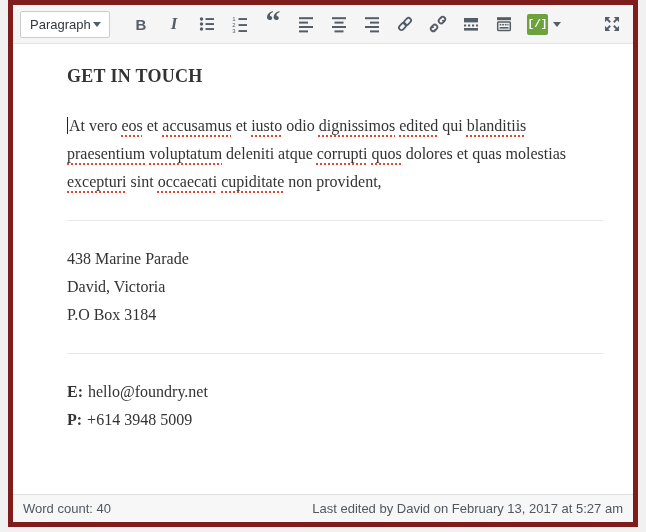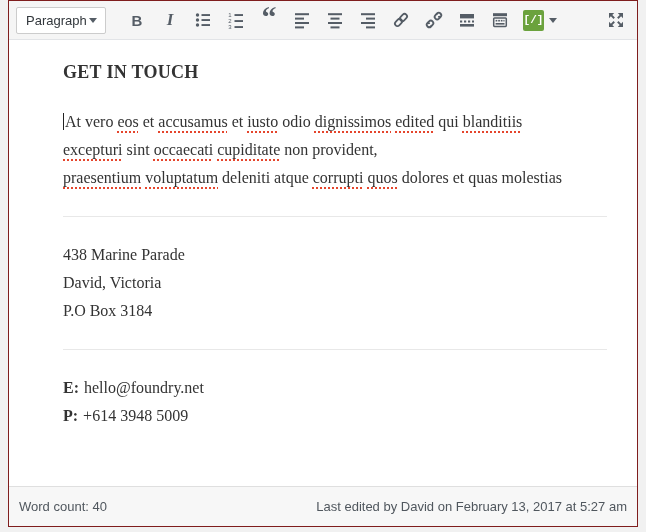--- a/index.html
+++ b/index.html
@@ -8,21 +8,21 @@
     background: #f1f1f1;
     font-family: "Liberation Sans", sans-serif;
     position: relative;
     overflow: hidden;
   }
   .editor-widget {
     position: absolute;
     left: 8px; top: 0;
     width: 630px; height: 527px;
     background: #fff;
-    border: 1px solid #7f1d1d;
+    border: 5px solid #7f1d1d;
     display: flex; flex-direction: column;
   }
   
   .toolbar {
     flex: 0 0 39px;
     background: #f5f5f5;
     border-bottom: 1px solid #e2e4e7;
     display: flex; align-items: center;
     padding: 0 7px; gap: 5px;
   }
@@ -97,21 +97,21 @@
   .addr-line { line-height: 28px; }
   .contact-line { line-height: 28px; }
   .contact-line b { font-weight: 700; }
   .contact-line span { margin-left: 5px; }
   
   .status-bar {
     flex: 0 0 28px;
     background: #f7f7f7;
     border-top: 1px solid #dfdfdf;
     display: flex; align-items: center; justify-content: space-between;
-    padding: 12px 10px;
+    padding: 0 10px;
     font-size: 13px; color: #50575e;
   }
 </style>
 </head>
 <body>
 
 <div class="editor-widget">
 
   <div class="toolbar">
 
@@ -242,22 +242,22 @@
         <path d="M17 17 h-5.2 L13.7 15.1 11.1 12.5 12.5 11.1 15.1 13.7 17 11.8 Z"></path>
       </svg>
     </div>
   </div>
 
   <div class="content">
     <div class="doc-heading">GET IN TOUCH</div>
 
     <div class="para">
         <div class="pline"><span class="text-caret"></span><span>At vero </span><span class="miss">eos</span><span> et </span><span class="miss">accusamus</span><span> et </span><span class="miss">iusto</span><span> odio </span><span class="miss">dignissimos</span><span> </span><span class="miss">edited</span><span> qui </span><span class="miss">blanditiis</span></div>
+        <div class="pline"><span class="miss">praesentium</span><span> </span><span class="miss">voluptatum</span><span> deleniti atque </span><span class="miss">corrupti</span><span> </span><span class="miss">quos</span><span> dolores et quas molestias</span></div>
         <div class="pline"><span class="miss">excepturi</span><span> sint </span><span class="miss">occaecati</span><span> </span><span class="miss">cupiditate</span><span> non provident,</span></div>
-        <div class="pline"><span class="miss">praesentium</span><span> </span><span class="miss">voluptatum</span><span> deleniti atque </span><span class="miss">corrupti</span><span> </span><span class="miss">quos</span><span> dolores et quas molestias</span></div>
       </div>
 
     <hr class="rule">
 
     <div class="addr">
       <div class="addr-line">438 Marine Parade</div>
       <div class="addr-line">David, Victoria</div>
       <div class="addr-line">P.O Box 3184</div>
     </div>
 

